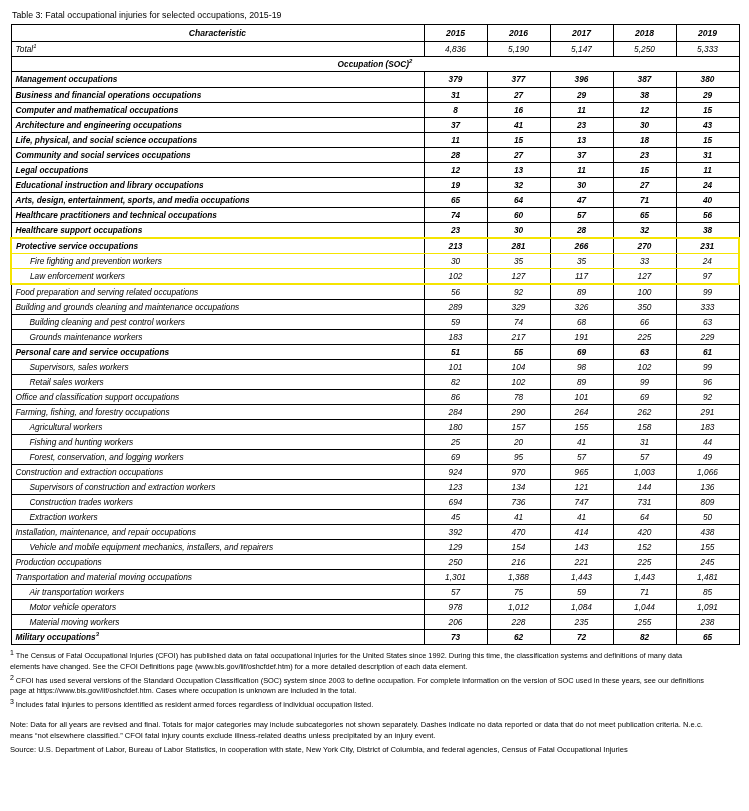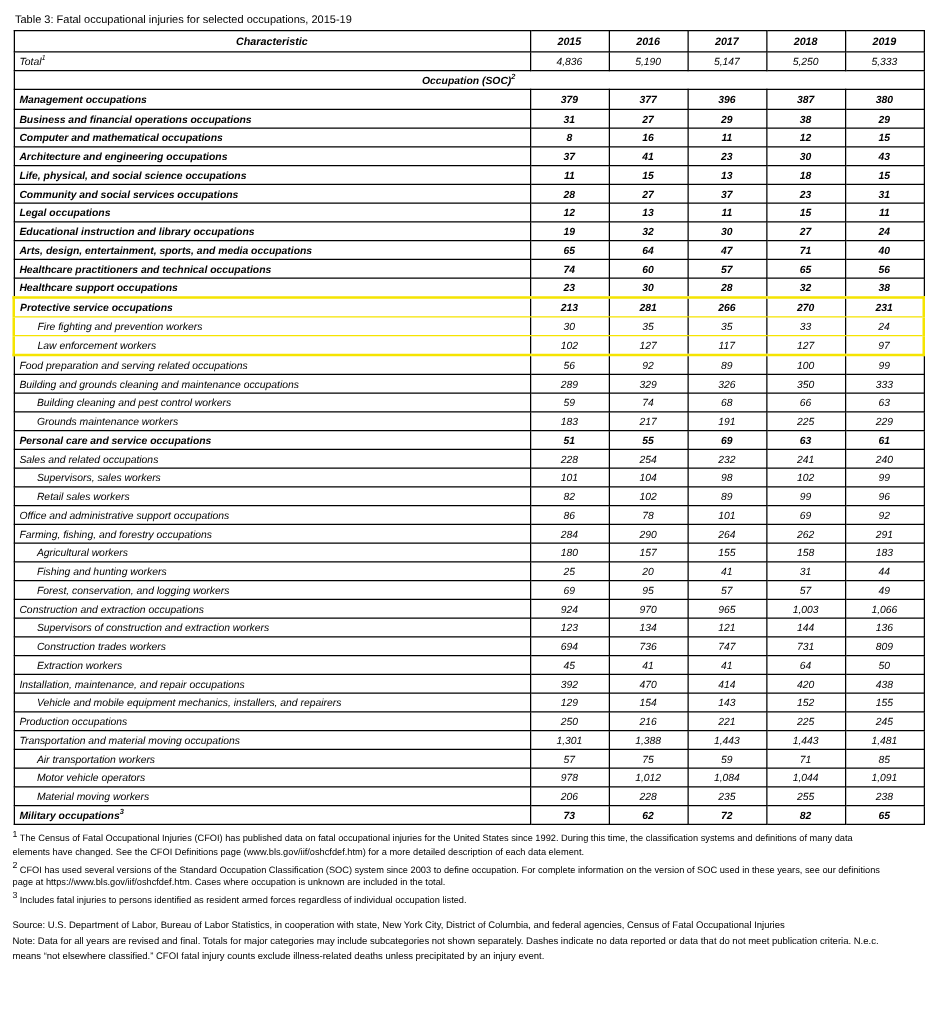--- a/index.html
+++ b/index.html
@@ -263,45 +263,37 @@
         </tr>
         <tr class="bold">
           <td class="lbl">Personal care and service occupations</td>
           <td class="num">51</td>
           <td class="num">55</td>
           <td class="num">69</td>
           <td class="num">63</td>
           <td class="num">61</td>
         </tr>
         <tr>
-          <td class="lbl">Sales and related occupations</td>
-          <td class="num">228</td>
-          <td class="num">254</td>
-          <td class="num">232</td>
-          <td class="num">241</td>
-          <td class="num">240</td>
-        </tr>
-        <tr>
           <td class="lbl indent1">Supervisors, sales workers</td>
           <td class="num">101</td>
           <td class="num">104</td>
           <td class="num">98</td>
           <td class="num">102</td>
           <td class="num">99</td>
         </tr>
         <tr>
           <td class="lbl indent1">Retail sales workers</td>
           <td class="num">82</td>
           <td class="num">102</td>
           <td class="num">89</td>
           <td class="num">99</td>
           <td class="num">96</td>
         </tr>
         <tr>
-          <td class="lbl">Office and administrative support occupations</td>
+          <td class="lbl">Office and classification support occupations</td>
           <td class="num">86</td>
           <td class="num">78</td>
           <td class="num">101</td>
           <td class="num">69</td>
           <td class="num">92</td>
         </tr>
         <tr>
           <td class="lbl">Farming, fishing, and forestry occupations</td>
           <td class="num">284</td>
           <td class="num">290</td>
@@ -432,17 +424,17 @@
       </tbody>
   </table>
 
   <div class="footnotes" id="footnotes">
       <p><span class="fn-mark">1 </span>The Census of Fatal Occupational Injuries (CFOI) has published data on fatal occupational injuries for the United States since 1992. During this time, the classification systems and definitions of many data elements have changed.  See the CFOI Definitions page (www.bls.gov/iif/oshcfdef.htm) for a more detailed description of each data element.</p>
       <p><span class="fn-mark">2 </span>CFOI has used several versions of the Standard Occupation Classification (SOC) system since 2003 to define occupation. For complete information on the version of SOC used in these years, see our definitions page at https://www.bls.gov/iif/oshcfdef.htm. Cases where occupation is unknown are included in the total.</p>
       <p><span class="fn-mark">3 </span>Includes fatal injuries to persons identified as resident armed forces regardless of individual occupation listed.</p>
     </div>
 
   <div class="note-block">
+    <p>Note: Data for all years are revised and final. Totals for major categories may include subcategories not shown separately. Dashes indicate no data reported or data that do not meet publication criteria. N.e.c. means “not elsewhere classified.” CFOI fatal injury counts exclude illness-related deaths unless precipitated by an injury event.</p>
     <p>Source: U.S. Department of Labor, Bureau of Labor Statistics, in cooperation with state, New York City, District of Columbia, and federal agencies, Census of Fatal Occupational Injuries</p>
-    <p>Note: Data for all years are revised and final. Totals for major categories may include subcategories not shown separately. Dashes indicate no data reported or data that do not meet publication criteria. N.e.c. means “not elsewhere classified.” CFOI fatal injury counts exclude illness-related deaths unless precipitated by an injury event.</p>
   </div>
 
 </div>
 
 </body></html>

